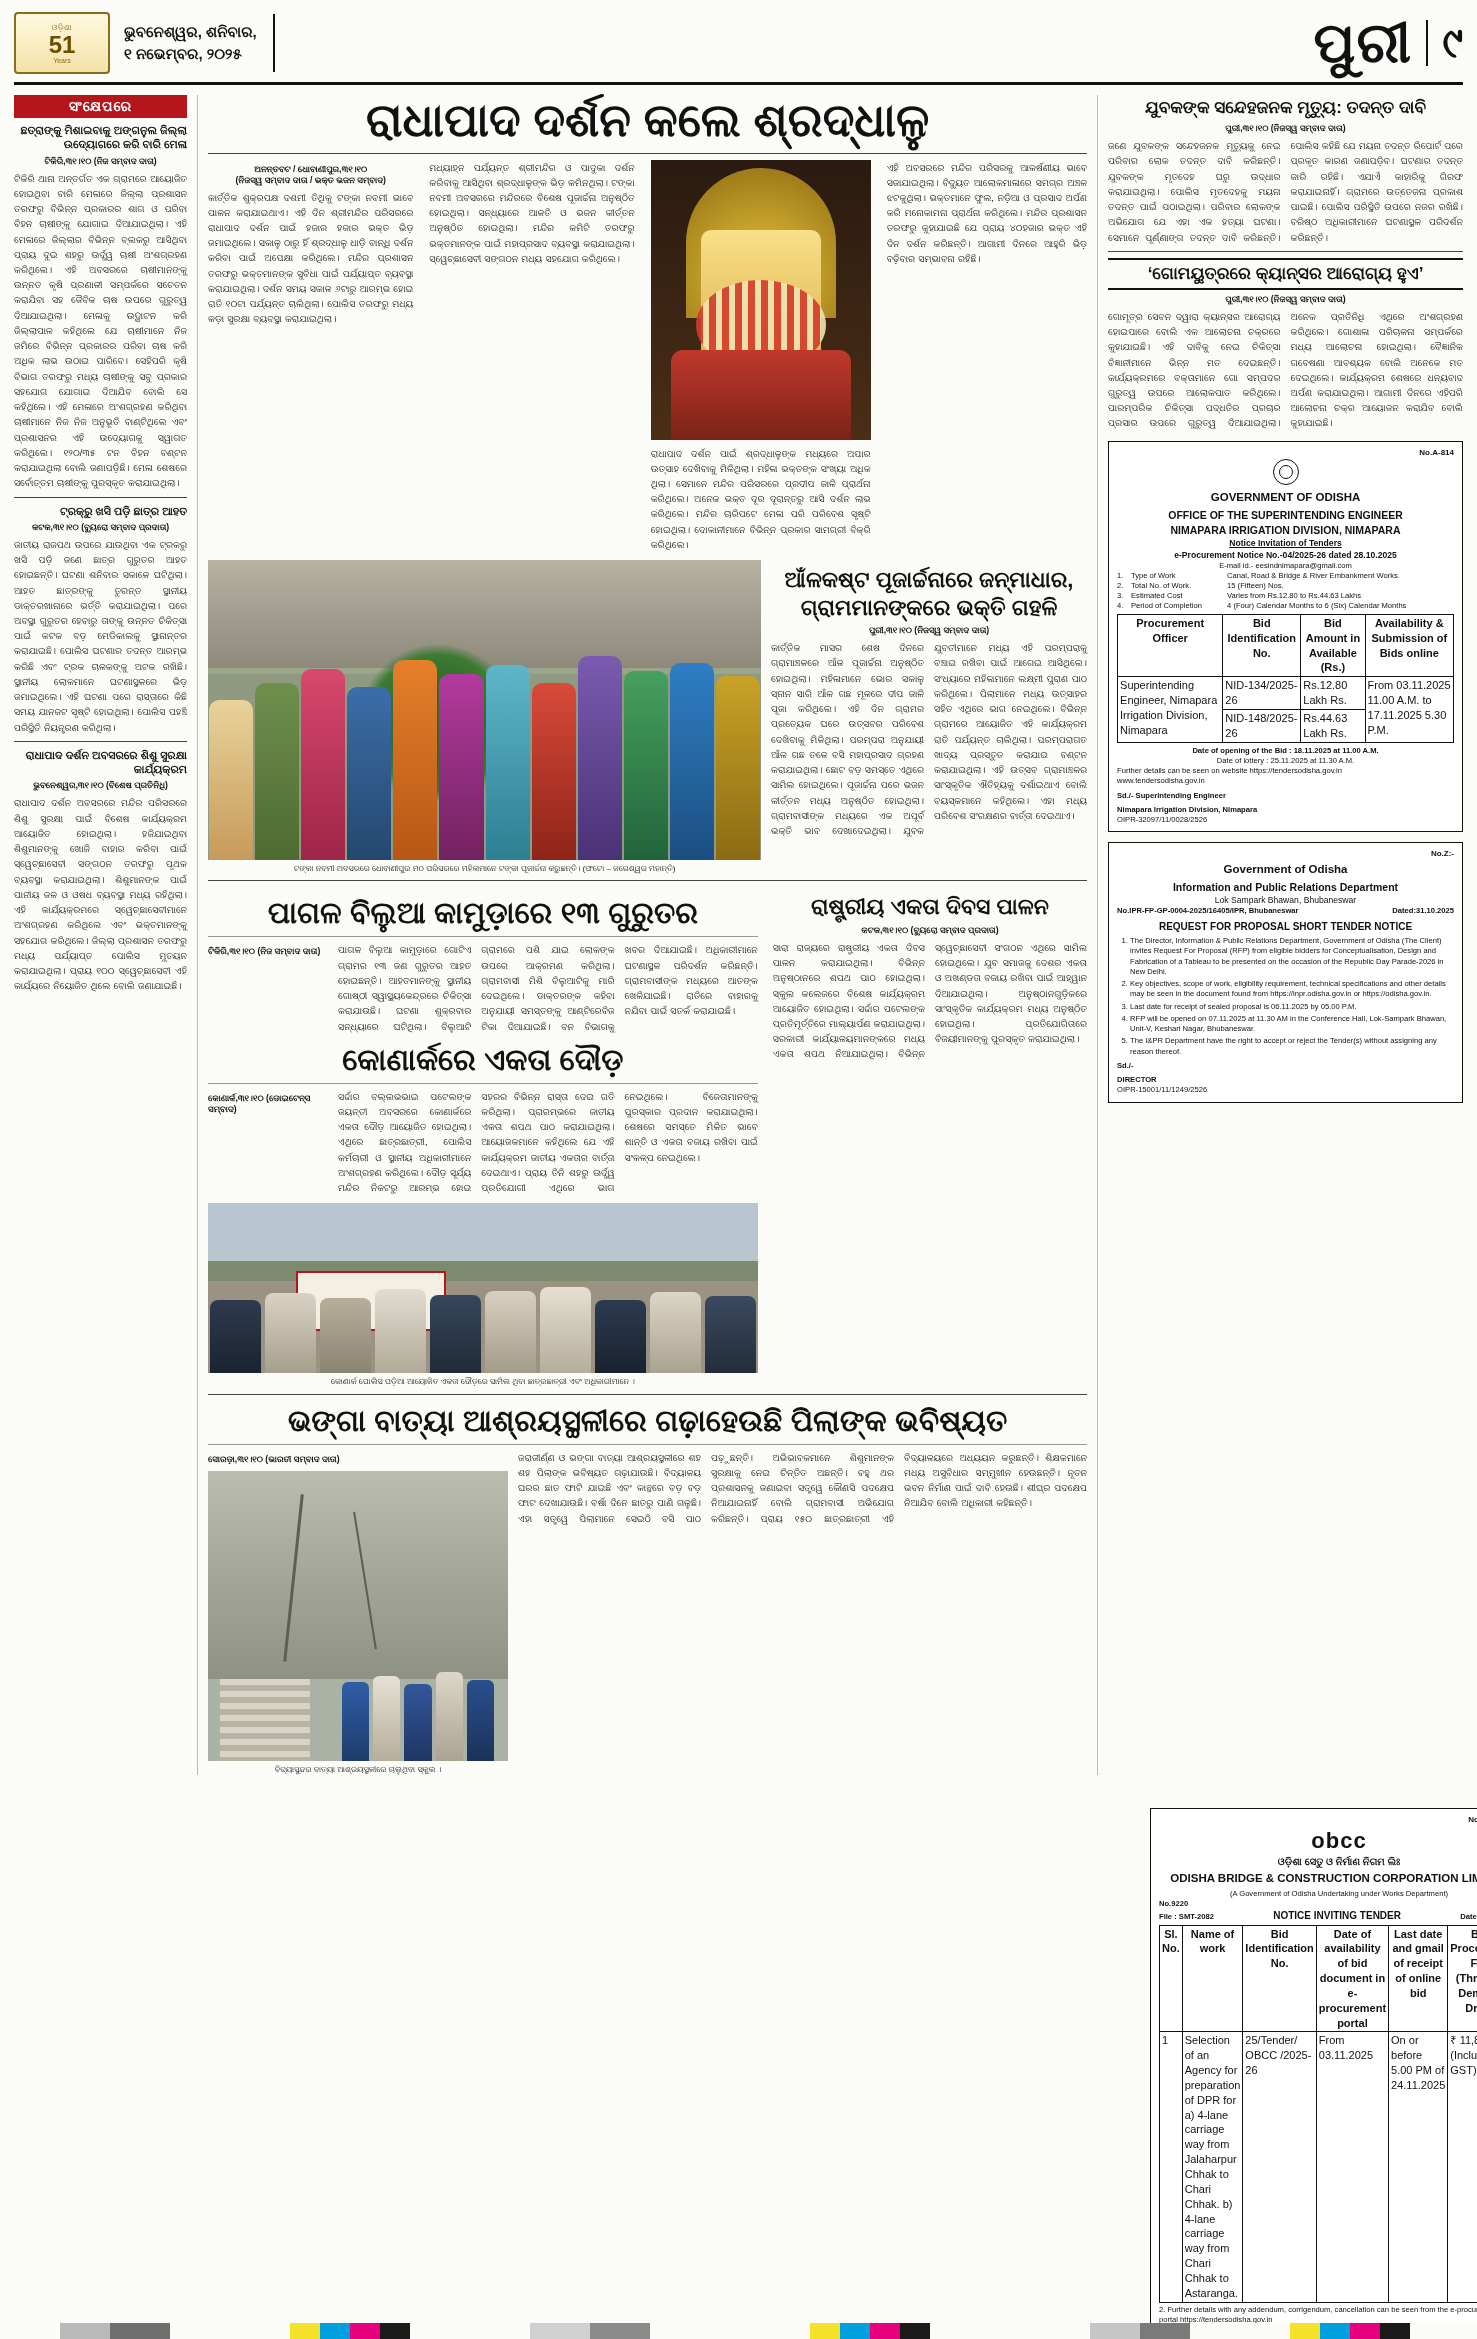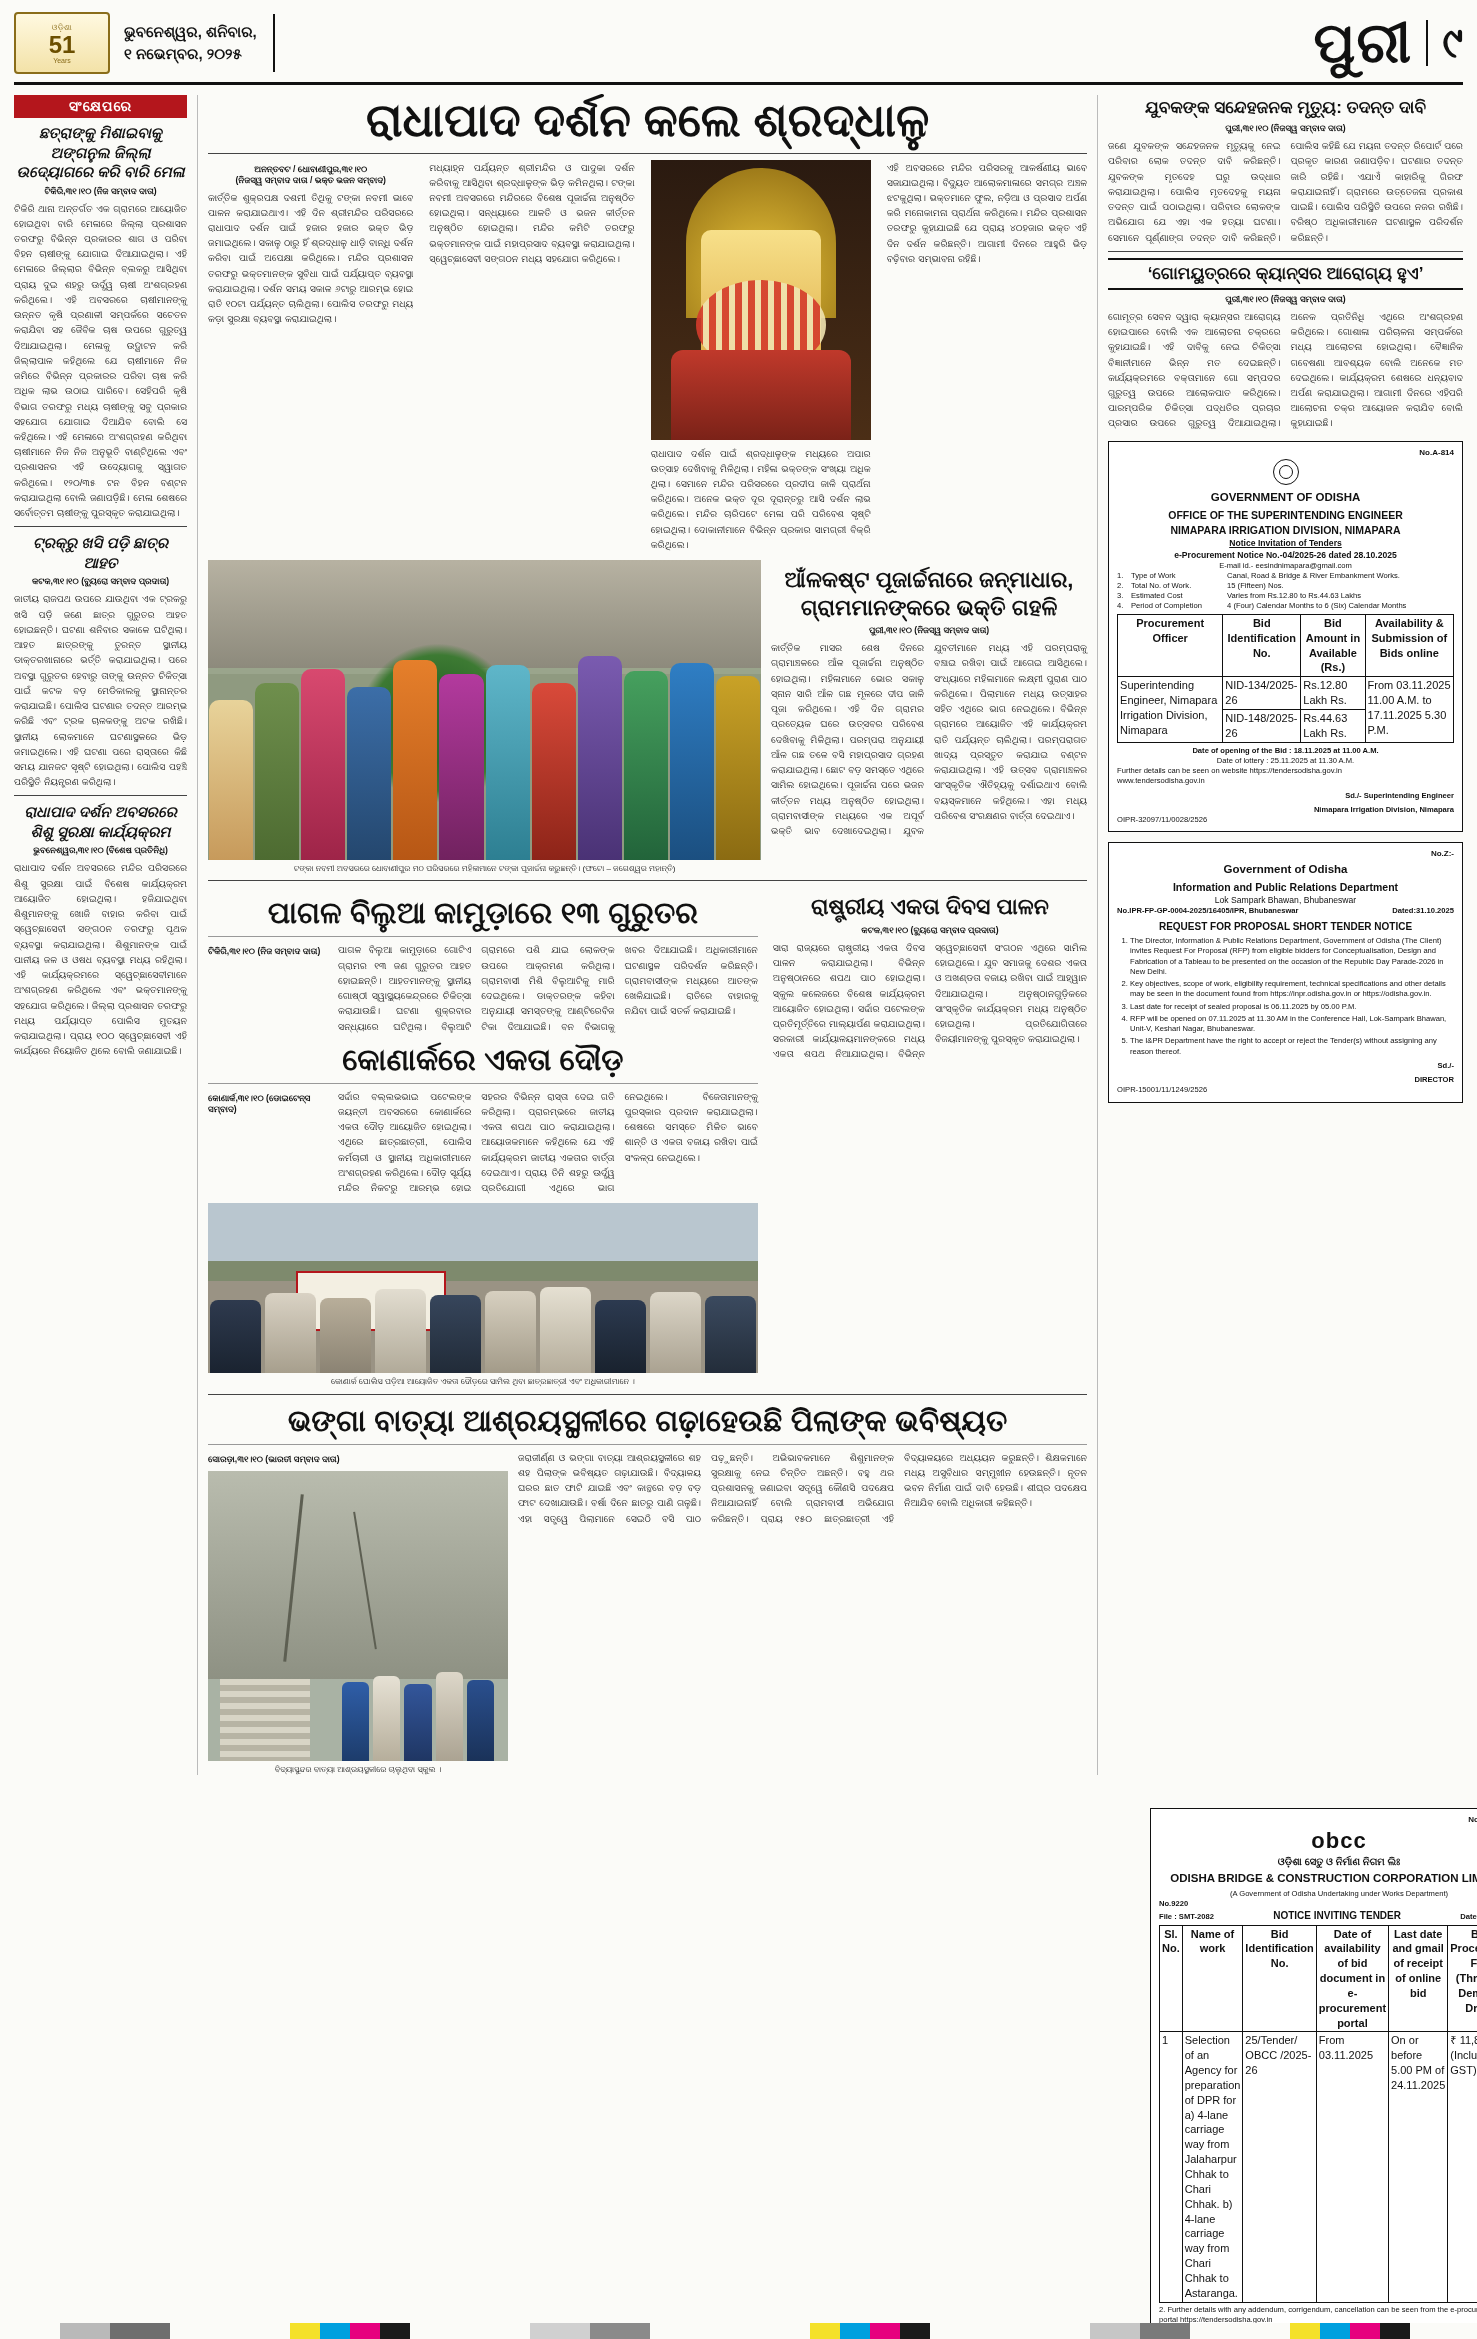--- a/index.html
+++ b/index.html
@@ -92,38 +92,38 @@
   .ad .topline { display:flex; justify-content:flex-end; font-size:8px; font-weight:bold; }
   .ad .emb { text-align:center; }
   .ad .emb .seal { width:26px; height:26px; border:1.5px solid #111; border-radius:50%; display:inline-block; position:relative; }
   .ad .emb .seal:after{ content:""; position:absolute; inset:5px; border:1px solid #111; border-radius:50%; }
   .ad h3 { font-size:11.5px; margin:2px 0; text-align:center; font-weight:bold; }
   .ad h4 { font-size:10.5px; margin:1px 0; text-align:center; font-weight:bold; }
   .ad .ctr { text-align:center; }
   .ad .u { text-decoration:underline; }
   .ad table { width:100%; border-collapse:collapse; font-size:11px; }
   .ad table td, .ad table th { border:1px solid #111; padding:1px 2px; vertical-align:top; }
-  .ad .sign { text-align:right; font-weight:bold; margin-top:4px; }
+  .ad .sign { text-align:left; font-weight:bold; margin-top:4px; }
   .ad .small { font-size:7.6px; }
   .ad ol { margin:3px 0 3px 13px; padding:0; }
   .ad ol li { margin-bottom:2px; }
   .kv { display:flex; font-size:7.6px; line-height:1.3; }
   .kv .k { width:14px; }
   .kv .t { width:96px; }
   .kv .v { flex:1; }
 
   .obcc-logo { font-size:22px; font-weight:bold; text-align:center; letter-spacing:1px; }
 
   
   .colorbar { position:absolute; left:0; bottom:0; width:1477px; height:16px; display:flex; }
   .colorbar i { display:block; height:100%; }
 
   .sec-head { font-size:22px; font-weight:bold; text-align:center; line-height:1.25; margin:6px 0 2px; }
   .sec-head-lg { font-size:30px; font-weight:bold; text-align:center; line-height:1.2; margin:8px 0 4px; }
-  .small-head { font-size:15px; font-weight:bold; text-align:center; line-height:1.3; margin:5px 0 3px;font-style:italic; }
+  .small-head { font-size:11px; font-weight:bold; text-align:right; line-height:1.3; margin:5px 0 3px; }
   .right-head { font-size:17px; font-weight:bold; text-align:center; line-height:1.3; margin:2px 0 4px;}
   .box-head { border-top:2px solid #111; border-bottom:2px solid #111; padding:3px 0; }
 </style>
 </head>
 <body>
 
 <div class="page">
 
   <div class="masthead">
     <div class="logo-badge">

